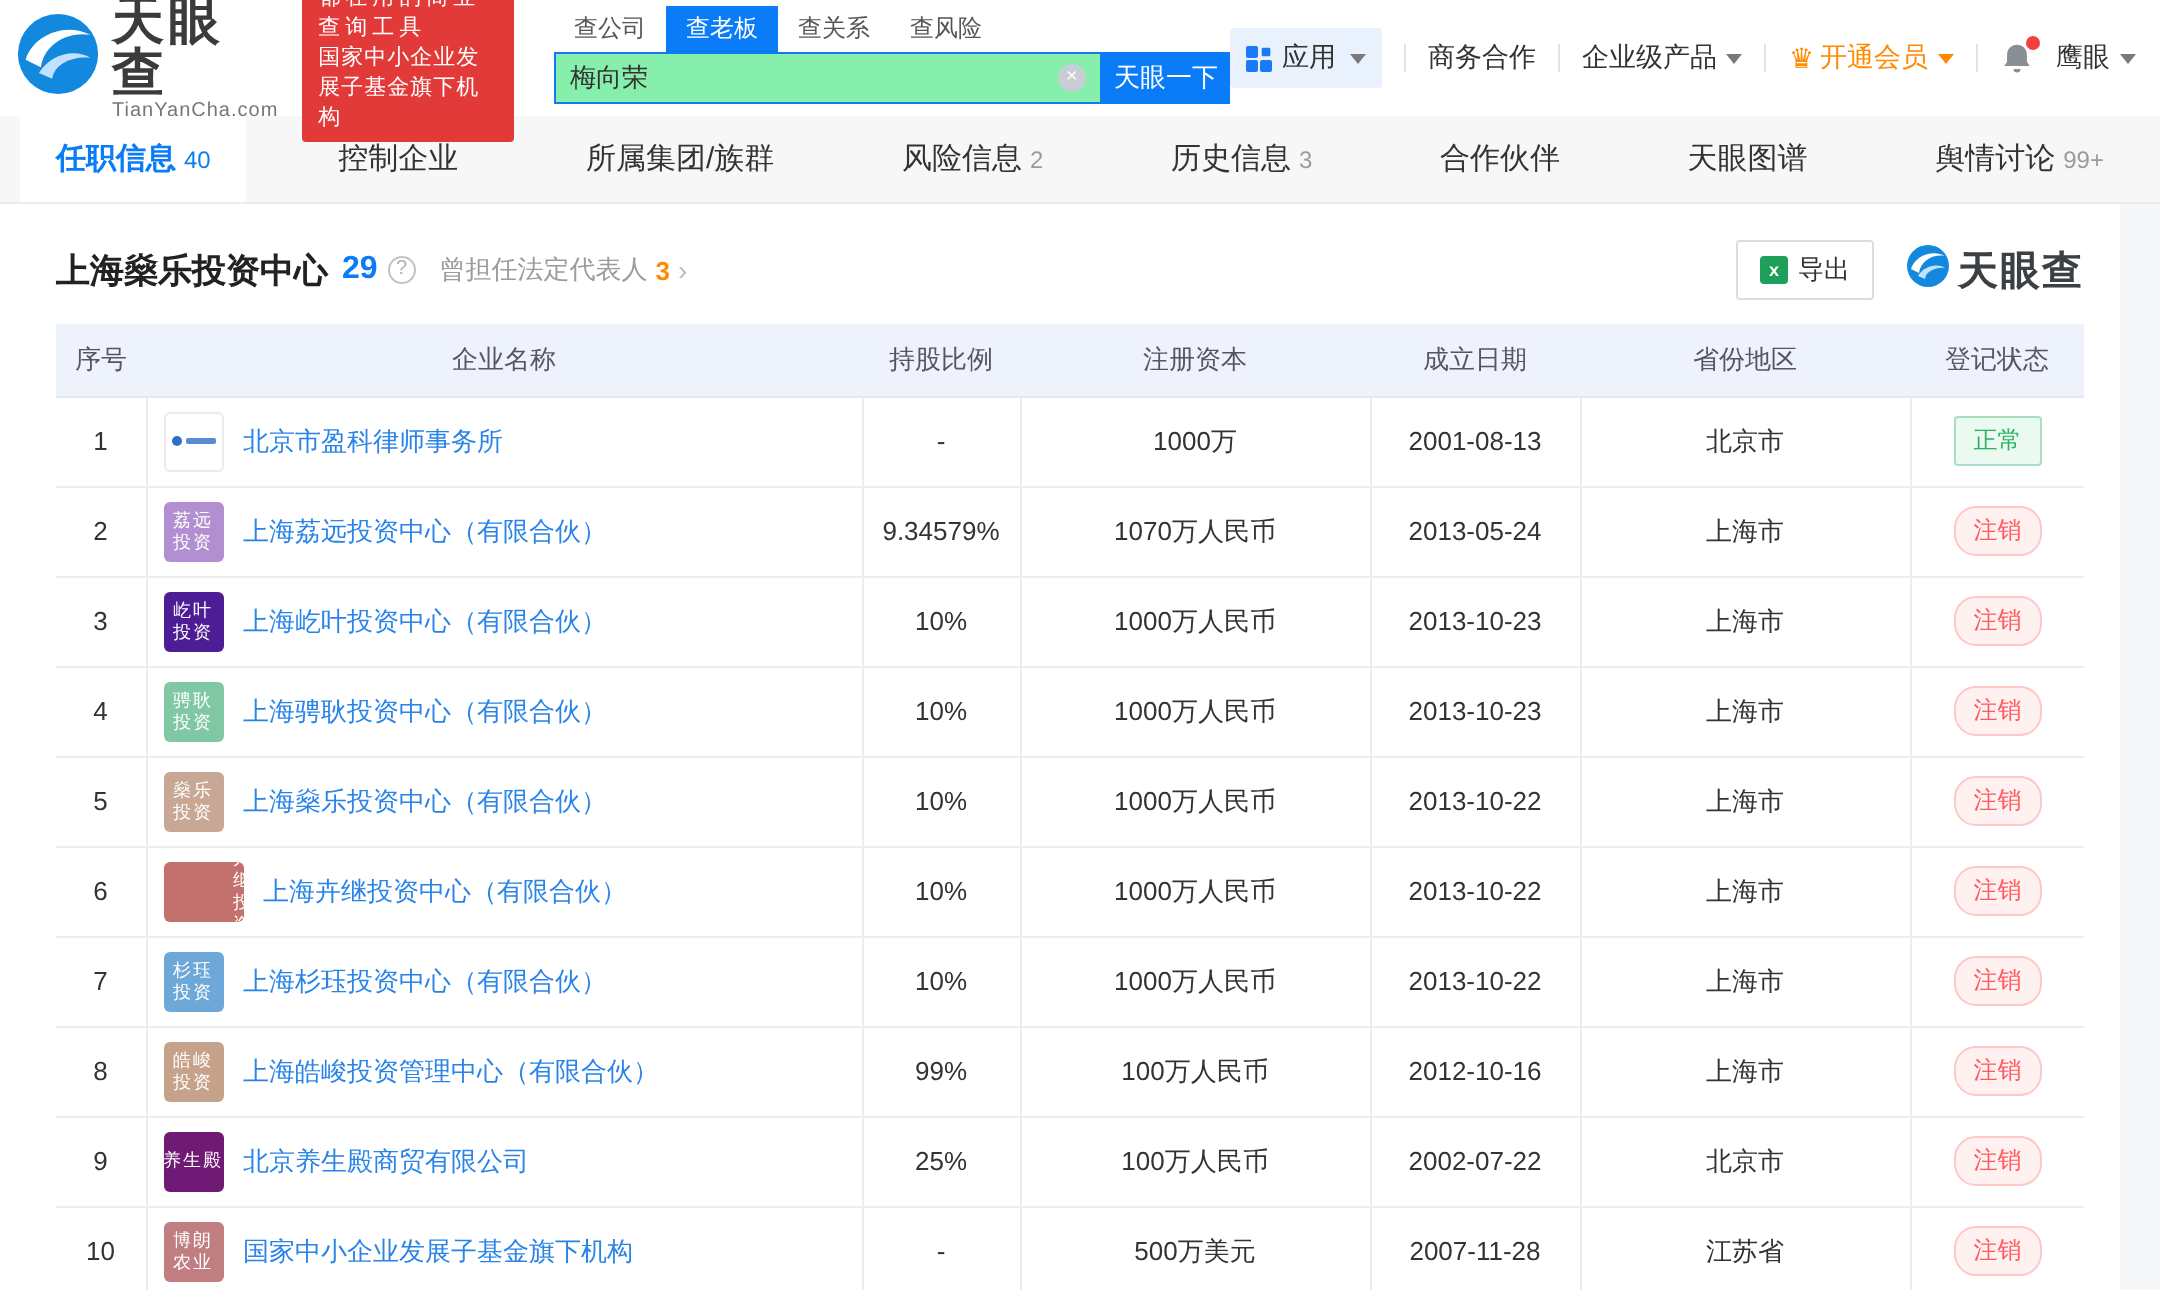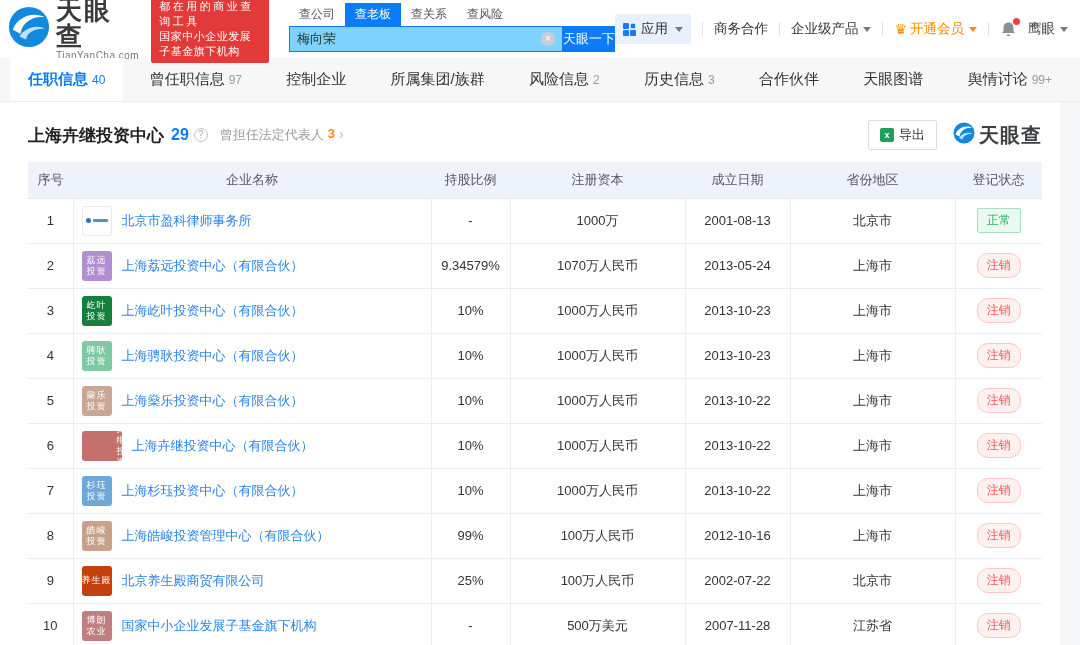--- a/index.html
+++ b/index.html
@@ -14,24 +14,24 @@
   .brand-text .en { font-size:10px; color:#777; letter-spacing:.5px; margin-top:1px; }
   .banner { background:#e23a38; color:#fff; margin-left:12px; padding:4px 8px; border-radius:2px; }
   .banner .l1 { font-size:11px; letter-spacing:2.5px; line-height:15px; }
   .banner .l2 { font-size:11px; letter-spacing:.5px; line-height:15px; }
 
   .search-area { margin-left:20px; width:340px; }
   .search-tabs { display:flex; align-items:flex-end; height:19px; }
   .stab { font-size:12px; color:#555; padding:3px 10px; cursor:pointer; }
   .stab.active { background:#0b7cf8; color:#fff; }
   .search-row { display:flex; height:26px; }
-  .search-input-wrap { width:274px; border:1px solid #1479f2; background:#7dd3fc; display:flex; align-items:center; padding:0 7px; }
+  .search-input-wrap { width:274px; border:1px solid #1479f2; background:#86efac; display:flex; align-items:center; padding:0 7px; }
   .search-input-wrap input { border:none; outline:none; flex:1; font-size:13px; color:#333; font-family:inherit; background:transparent; }
   .clear-icon { width:14px; height:14px; border-radius:50%; background:#c9ced4; color:#fff; font-size:10px; line-height:14px; text-align:center; cursor:pointer; flex-shrink:0; }
-  .search-btn { width:52px; background:#0b7cf8; color:#fff; font-size:13px; border:none; cursor:pointer; font-family:inherit; }
+  .search-btn { width:64px; background:#0b7cf8; color:#fff; font-size:13px; border:none; cursor:pointer; font-family:inherit; }
 
   .top-menu { margin-left:auto; margin-right:12px; display:flex; align-items:center; gap:11px; font-size:13.5px; color:#333; white-space:nowrap; }
   .apps-chip { background:#e9f1fc; padding:6px 8px; border-radius:2px; display:flex; align-items:center; gap:5px; cursor:pointer; }
   .grid-icon { width:13px; height:13px; display:grid; grid-template-columns:6px 6px; grid-template-rows:6px 6px; gap:1px; }
   .grid-icon i { background:#1a79f7; border-radius:1px; }
   .grid-icon i.sm { transform:scale(.72); }
   .caret { width:0; height:0; border-left:4px solid transparent; border-right:4px solid transparent; border-top:5px solid #7a7a7a; display:inline-block; margin-left:2px; }
   .caret.orange { border-top-color:#ff8a00; }
   .msep { width:1px; height:14px; background:#e2e2e2; }
   .menu-item { display:flex; align-items:center; gap:3px; cursor:pointer; }
@@ -46,21 +46,21 @@
   .navtab .cnt { font-size:12px; color:#9b9b9b; margin-left:4px; }
   .navtab.active { background:#fff; color:#0b7cf8; font-weight:bold; }
   .navtab.active .cnt { color:#0b7cf8; font-weight:normal; }
 
   
   .content { width:1060px; background:#fff; min-height:543px; }
   .section-head { display:flex; align-items:center; padding:18px 18px 12px 28px; }
   .sec-title { font-size:17px; font-weight:bold; color:#222; }
   .sec-count { color:#0b7cf8; font-weight:bold; font-size:16px; margin:0 5px 0 7px; }
   .q-icon { width:14px; height:14px; border:1px solid #c3c3c3; border-radius:50%; color:#b0b0b0; font-size:10px; line-height:12px; text-align:center; margin-right:12px; cursor:pointer; }
-  .former { display:flex; gap:4px; font-size:13px; color:#9b9b9b; cursor:pointer; }
+  .former { display:flex; align-items:center; gap:4px; font-size:13px; color:#9b9b9b; cursor:pointer; }
   .former .fcnt { color:#ff8a00; font-weight:bold; }
   .chev { color:#bbb; font-size:14px; }
   .head-right { margin-left:auto; display:flex; align-items:center; gap:16px; }
   .export-btn { display:flex; align-items:center; gap:5px; border:1px solid #ddd; background:#fff; border-radius:2px; padding:5px 11px; font-size:13px; color:#333; cursor:pointer; font-family:inherit; }
   .excel-icon { width:14px; height:14px; background:#1fa05a; border-radius:2px; color:#fff; font-size:9px; font-weight:bold; line-height:14px; text-align:center; }
   .wm-logo { display:flex; align-items:center; gap:4px; }
   .wm-text { font-size:20px; font-weight:bold; color:#3c4043; letter-spacing:1px; }
 
   
   .table-wrap { margin-left:28px; width:1014px; }
@@ -153,24 +153,20 @@
     </span>
   </div>
 </header>
 
 <nav class="navtabs">
     <div class="navtab active">
       <span>任职信息</span>
       <span class="cnt">40</span>
     </div>
     <div class="navtab">
-      <span>曾任职信息</span>
-      <span class="cnt">97</span>
-    </div>
-    <div class="navtab">
       <span>控制企业</span>
     </div>
     <div class="navtab">
       <span>所属集团/族群</span>
     </div>
     <div class="navtab">
       <span>风险信息</span>
       <span class="cnt">2</span>
     </div>
     <div class="navtab">
@@ -184,21 +180,21 @@
       <span>天眼图谱</span>
     </div>
     <div class="navtab">
       <span>舆情讨论</span>
       <span class="cnt">99+</span>
     </div>
   </nav>
 
 <main class="content">
   <div class="section-head">
-    <span class="sec-title">上海卉继投资中心</span>
+    <span class="sec-title">上海燊乐投资中心</span>
     <span class="sec-count">29</span>
     <span class="q-icon">?</span>
     <span class="former">
       <span>曾担任法定代表人</span>
       <span class="fcnt">3</span>
       <span class="chev">›</span>
     </span>
     <div class="head-right">
       <button class="export-btn">
         <span class="excel-icon">x</span>
@@ -271,21 +267,21 @@
             <td>9.34579%</td>
             <td>1070万人民币</td>
             <td>2013-05-24</td>
             <td>上海市</td>
             <td><span class="badge cancelled">注销</span></td>
           </tr>
           <tr>
             <td>3</td>
             <td class="name-cell">
               <div class="name-inner">
-                <div class="logo-box" style="background: #15803d;">
+                <div class="logo-box" style="background: #4c1d95;">
                   <span>屹叶</span>
                   <span>投资</span>
                 </div>
                 <a class="co-link">上海屹叶投资中心（有限合伙）</a>
               </div>
             </td>
             <td>10%</td>
             <td>1000万人民币</td>
             <td>2013-10-23</td>
             <td>上海市</td>
@@ -373,21 +369,21 @@
             <td>99%</td>
             <td>100万人民币</td>
             <td>2012-10-16</td>
             <td>上海市</td>
             <td><span class="badge cancelled">注销</span></td>
           </tr>
           <tr>
             <td>9</td>
             <td class="name-cell">
               <div class="name-inner">
-                <div class="logo-box" style="background: #c2410c; text-align: center;">
+                <div class="logo-box" style="background: #701a75; text-align: center;">
                   <span>养生殿</span>
                 </div>
                 <a class="co-link">北京养生殿商贸有限公司</a>
               </div>
             </td>
             <td>25%</td>
             <td>100万人民币</td>
             <td>2002-07-22</td>
             <td>北京市</td>
             <td><span class="badge cancelled">注销</span></td>

